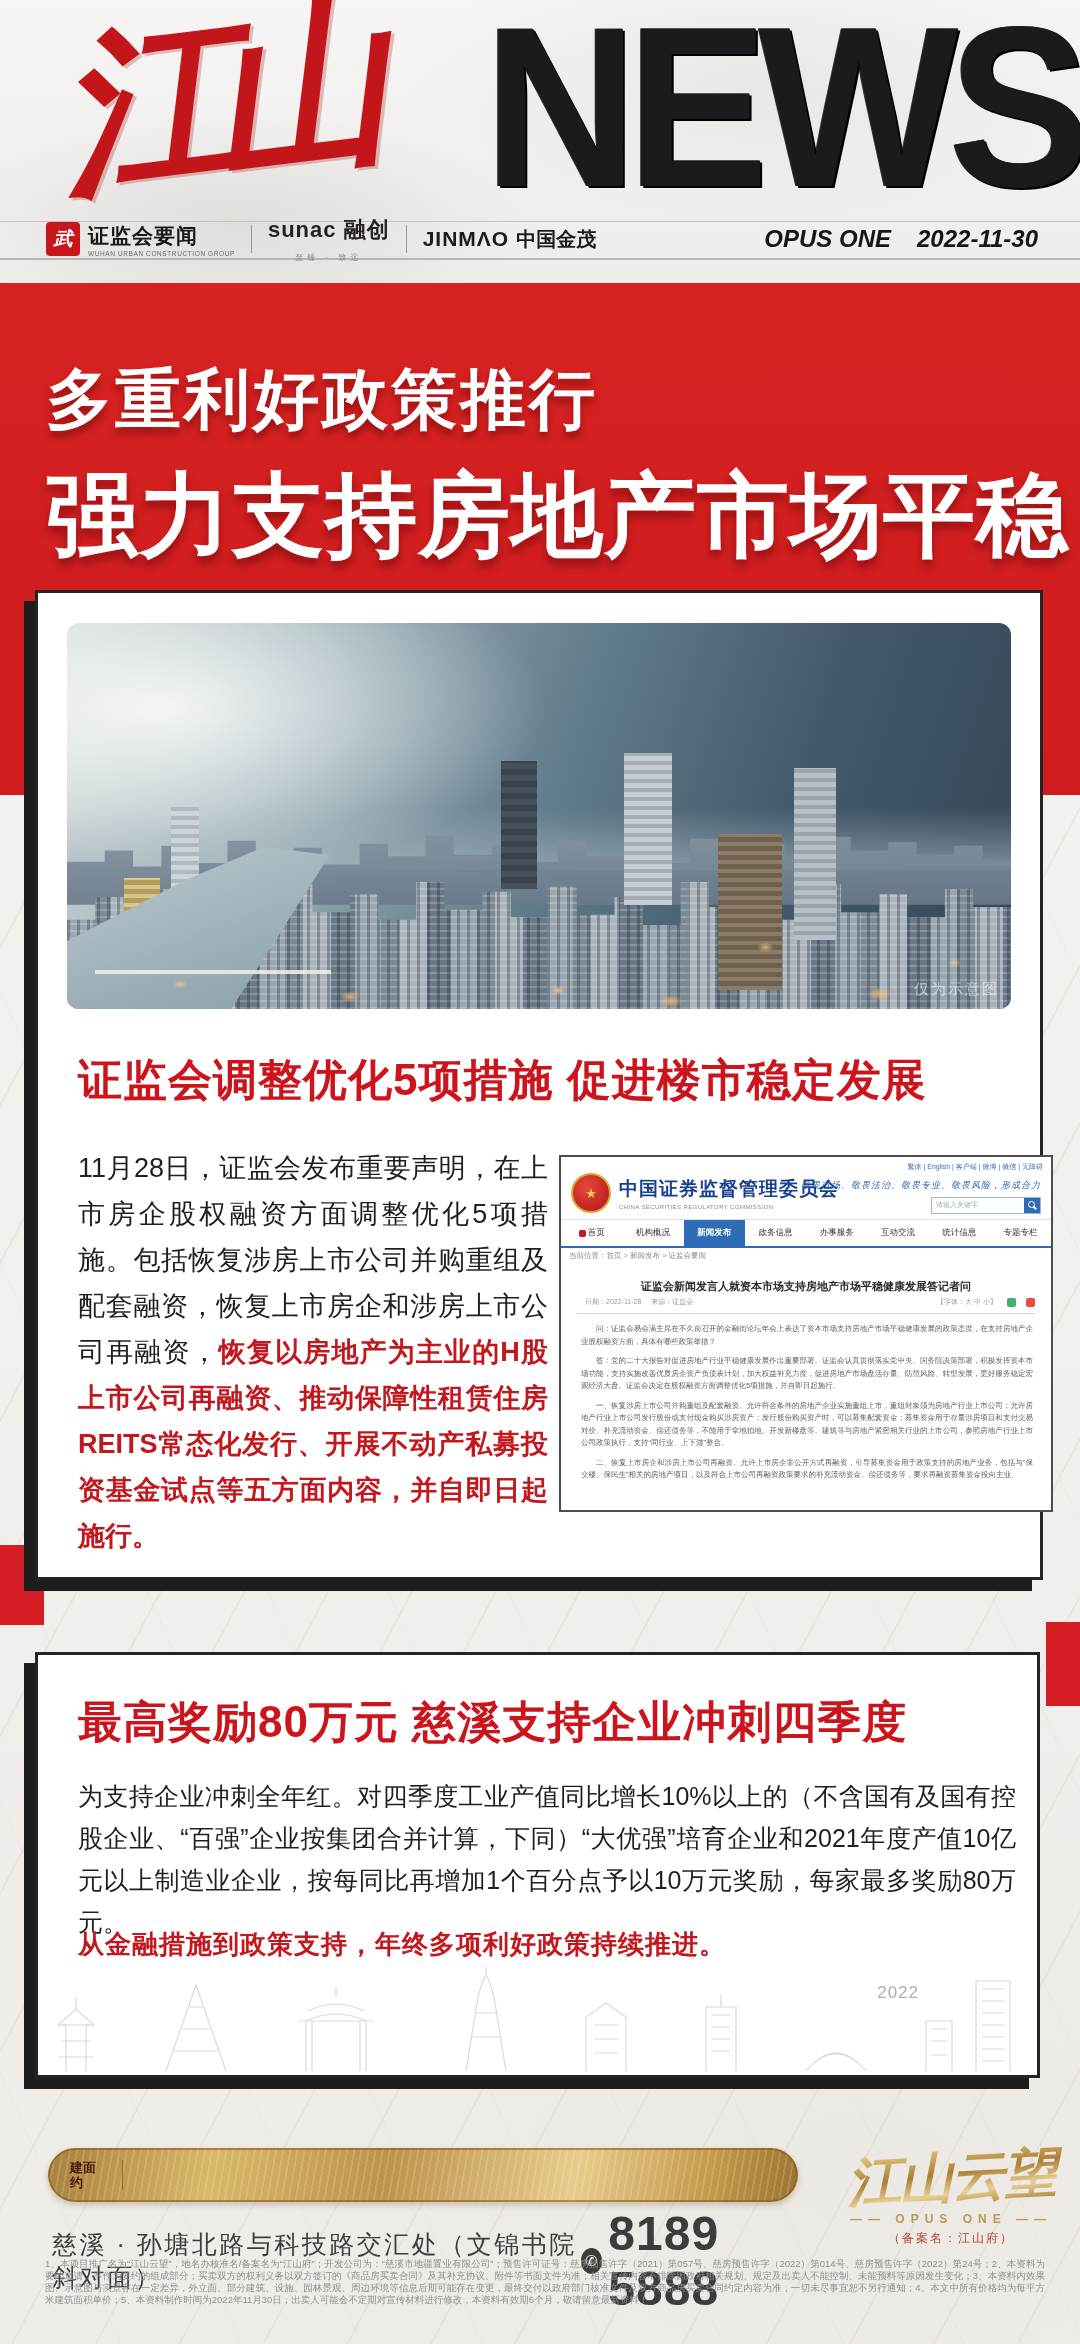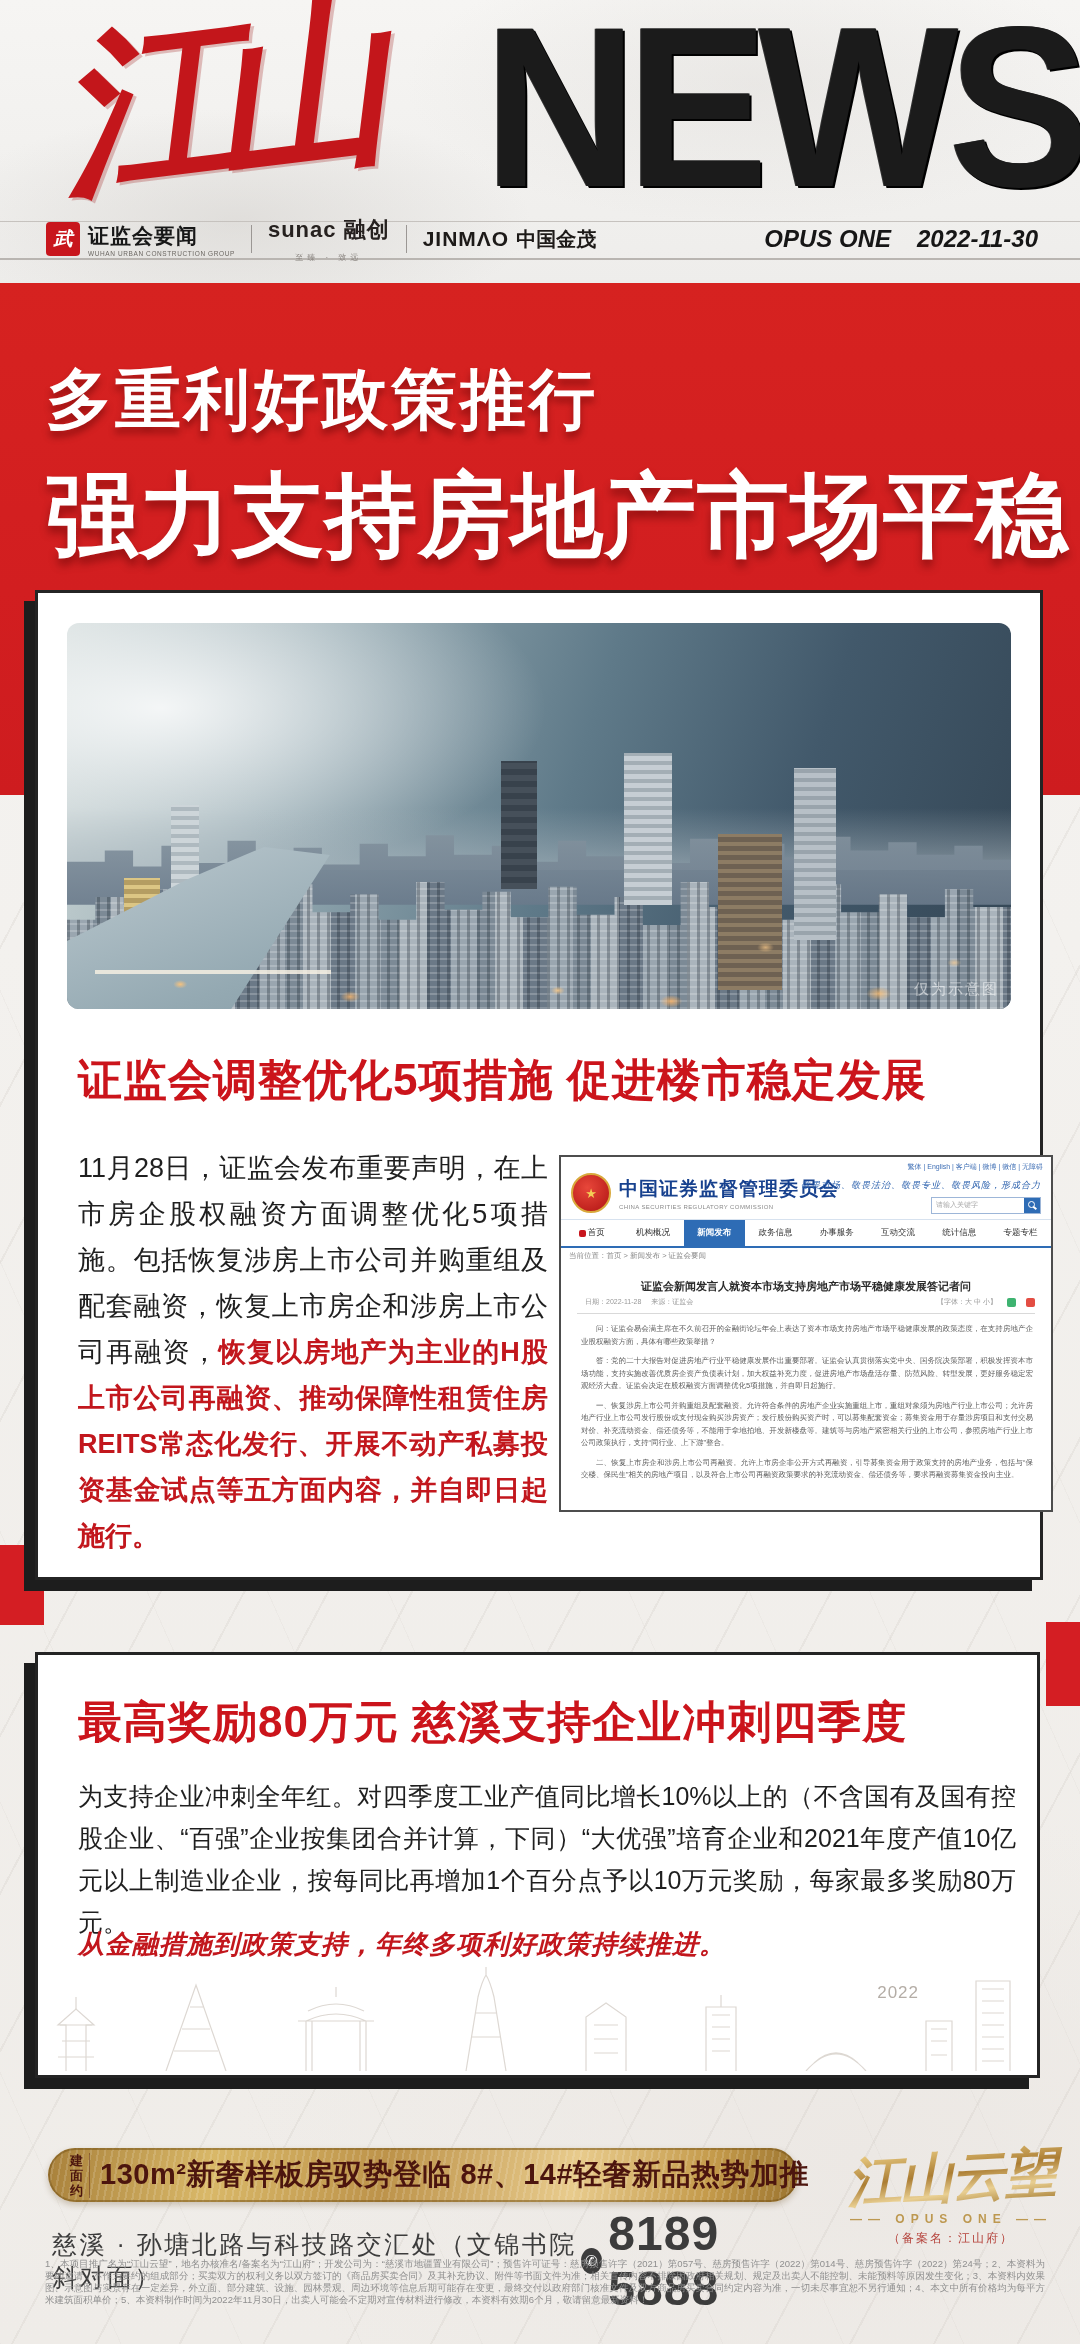--- a/index.html
+++ b/index.html
@@ -131,33 +131,33 @@
   .cs-title{position:absolute;left:30px;right:30px;top:122px;text-align:center;font-size:11px;font-weight:900;color:#2b2b2b;}
   .cs-meta{position:absolute;left:24px;right:16px;top:140px;font-size:7px;color:#999;display:flex;gap:10px;align-items:center;}
   .cs-share{width:9px;height:9px;border-radius:2px;display:inline-block;}
   .cs-hr{position:absolute;left:16px;right:16px;top:156px;height:1px;background:#d9d9d9;}
   .cs-body{position:absolute;left:20px;right:18px;top:166px;font-size:7.5px;line-height:12.5px;color:#5e5e5e;text-align:justify;}
   .cs-body p{margin:0 0 7px 0;text-indent:2em;}
 
   
   .a2-headline{left:40px;top:38px;font-size:44px;font-weight:900;color:#cb141b;letter-spacing:1px;}
   .a2-body{left:40px;top:120px;width:938px;font-size:25px;line-height:42px;color:#1f1f1f;text-align:justify;}
-  .a2-red{left:40px;top:272px;font-size:26px;font-weight:900;color:#c2171d;letter-spacing:1px;font-style:italic;}
+  .a2-red{left:40px;top:272px;font-size:26px;font-weight:900;color:#c2171d;letter-spacing:1px;}
   .a2-sky{left:8px;bottom:4px;width:980px;height:104px;opacity:.75;}
   .a2-year{position:absolute;right:118px;top:328px;font-size:17px;color:#b4ada6;letter-spacing:1px;}
 
   
   .pill{left:48px;top:2148px;width:750px;height:54px;border-radius:28px;
     background:
       repeating-linear-gradient(100deg, rgba(255,255,255,.14) 0 2px, rgba(0,0,0,0) 2px 7px),
       linear-gradient(100deg,#a8803a 0%,#d9b868 22%,#bd934a 45%,#e8cb8c 70%,#c49a4a 88%,#9a732f 100%);
     box-shadow:inset 0 0 0 2px rgba(120,85,25,.55), 0 3px 6px rgba(90,60,10,.25);
     display:flex;align-items:center;gap:10px;padding:0 0 0 22px;box-sizing:border-box;}
   .pill-prefix{font-size:13px;line-height:15px;width:30px;color:#4c150e;font-weight:bold;
-    border-right:1px solid rgba(76,21,14,.4);padding-right:6px;}
+    border-right:1px solid rgba(76,21,14,.4);padding-right:22px;}
   .pill-main{font-size:29px;font-weight:900;color:#4c150e;letter-spacing:0.5px;white-space:nowrap;}
   .proj-logo{left:836px;top:2146px;width:230px;text-align:center;}
   .proj-cn{font-family:"DejaVu Serif",serif;font-style:italic;font-weight:bold;font-size:54px;line-height:62px;
     letter-spacing:-2px;color:#c09a4e;transform:rotate(-3deg);
     background:linear-gradient(175deg,#e7c87f 10%,#ab7d33 45%,#e9cf92 70%,#9c7127 100%);
     -webkit-background-clip:text;background-clip:text;-webkit-text-fill-color:transparent;}
   .proj-en{font-size:12px;letter-spacing:6px;color:#bd9850;margin-top:4px;font-weight:bold;}
   .proj-en::before{content:"—— ";} .proj-en::after{content:" ——";}
   .proj-sub{font-size:12px;color:#b5433c;margin-top:4px;letter-spacing:2px;}
   .addr-row{left:52px;top:2206px;width:752px;display:flex;align-items:center;justify-content:space-between;}
@@ -297,21 +297,20 @@
       <path d="M760 104 Q790 70 820 104 M768 96 Q790 76 812 96"></path>
       <path d="M930 104 L930 14 h34 L964 104 M936 22 h22 M936 34 h22 M936 46 h22 M936 58 h22 M936 70 h22 M936 82 h22 M936 94 h22"></path>
       <path d="M880 104 L880 54 h26 L906 104 M885 62 h16 M885 74 h16 M885 88 h16"></path>
     </g>
   </svg>
   <div class="a2-year">2022</div>
 </div>
 
 <div class="abs pill">
   <span class="pill-prefix">建面约</span>
-  <span class="pill-main">130m²新奢样板房驭势登临 8#、14#轻奢新品热势加推</span>
 </div>
 
 <div class="abs proj-logo">
   <div class="proj-cn">江山云望</div>
   <div class="proj-en">OPUS ONE</div>
   <div class="proj-sub">（备案名：江山府）</div>
 </div>
 
 <div class="abs addr-row">
   <span class="addr">慈溪 · 孙塘北路与科技路交汇处（文锦书院斜对面）</span>

